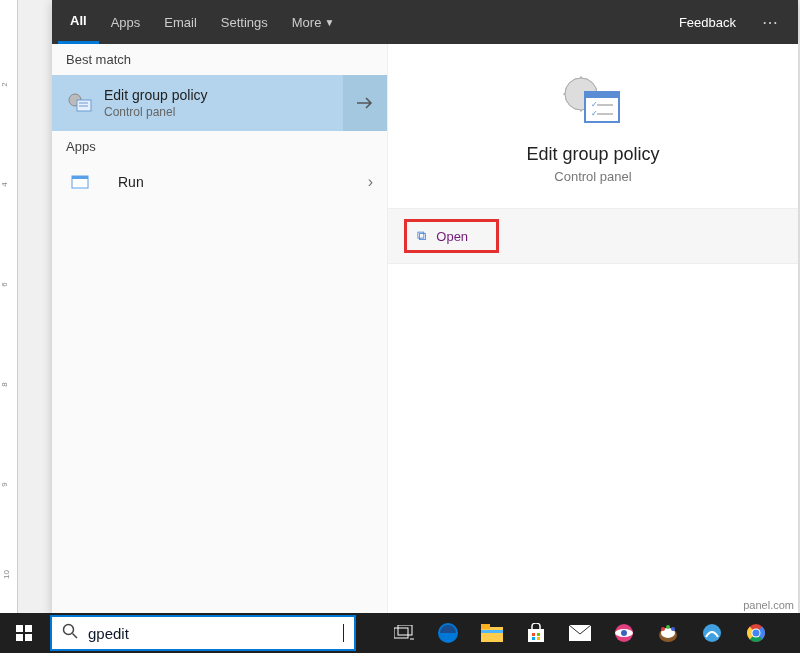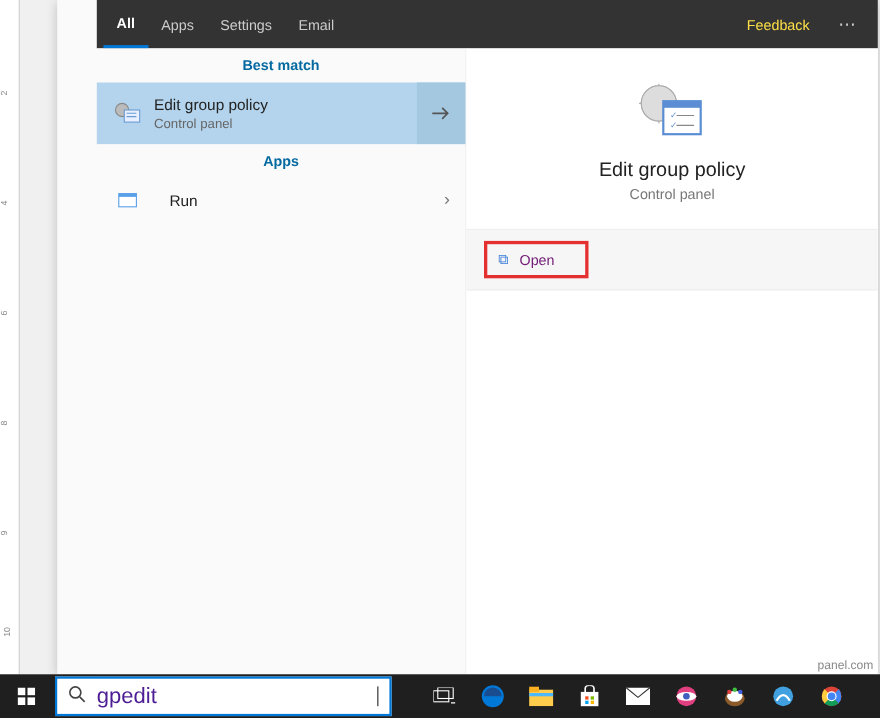--- a/index.html
+++ b/index.html
@@ -1,35 +1,35 @@
 <!DOCTYPE html>
 <html><head>
   <meta charset="utf-8">
   <style>
     * { margin: 0; padding: 0; box-sizing: border-box; font-family: "Segoe UI", Arial, sans-serif; }
     body { width: 800px; height: 653px; overflow: hidden; background: #f0f0f0; position: relative; }
     
     .ruler-v { position: absolute; left: 0; top: 0; width: 18px; height: 613px; background: #fff; border-right: 1px solid #ccc; font-size: 8px; color: #888; }
     .ruler-v .tick { position: absolute; left: 2px; transform: rotate(-90deg); }
     
-    .search-window { position: absolute; left: 52px; top: 0; width: 746px; height: 613px; background: #fafafa; box-shadow: 0 2px 10px rgba(0,0,0,0.2); padding-left: 36px; }
+    .search-window { position: absolute; left: 52px; top: 0; width: 746px; height: 613px; background: #fafafa; box-shadow: 0 2px 10px rgba(0,0,0,0.2); }
     
     .tab-bar { background: #333; height: 44px; display: flex; align-items: center; padding: 0 6px; }
     .tab { color: #ccc; padding: 0 12px; height: 44px; display: flex; align-items: center; font-size: 13px; cursor: pointer; }
     .tab.active { color: #fff; border-bottom: 3px solid #0078d7; font-weight: 600; }
     .tab-spacer { flex: 1; }
-    .feedback { color: #fde047; font-size: 13px; padding: 0 12px; }
+    .feedback { color: #ffffff; font-size: 13px; padding: 0 12px; }
     .more-dots { color: #ccc; font-size: 16px; padding: 0 14px; cursor: pointer; }
     .chev-down { font-size: 10px; margin-left: 3px; }
     
     .main-area { display: flex; height: calc(100% - 44px); }
     .results-col { width: 336px; background: #fafafa; border-right: 1px solid #eee; }
     .details-col { flex: 1; background: #fff; }
     
-    .section-header { padding: 8px 14px; font-size: 13px; font-weight: 700; color: #0369a1; text-align: center; }
+    .section-header { padding: 8px 14px; font-size: 13px; font-weight: 400; color: #404040; }
     
     .result-item { display: flex; align-items: center; padding: 10px 14px; cursor: pointer; }
     .result-item.selected { background: #b3d4ec; }
     .result-icon { width: 28px; height: 20px; display: flex; align-items: center; justify-content: center; margin-right: 10px; }
     .result-body { flex: 1; }
     .result-title { font-size: 14px; color: #222; }
     .result-sub { font-size: 12px; color: #666; margin-top: 2px; }
     .result-arrow { width: 44px; height: 56px; display: flex; align-items: center; justify-content: center; background: #a3c8e0; margin: -10px -14px -10px 0; }
     .chev-right { color: #777; font-size: 16px; }
     
@@ -43,21 +43,21 @@
     
     .action-row { padding: 10px 16px; display: flex; align-items: center; background: #f6f6f6; border-bottom: 1px solid #eee; }
     .action-open { display: flex; align-items: center; padding: 6px 28px 6px 10px; border: 3px solid #e53030; }
     .action-open-icon { color: #3b7dd8; margin-right: 10px; font-size: 13px; }
     .action-open-text { font-size: 13px; color: #701a75; }
     
     .taskbar { position: absolute; left: 0; bottom: 0; width: 800px; height: 40px; background: #1f1f1f; display: flex; align-items: center; }
     .start-btn { width: 48px; height: 40px; display: flex; align-items: center; justify-content: center; cursor: pointer; }
     .search-box { width: 306px; height: 36px; background: #fff; border: 2px solid #0078d7; display: flex; align-items: center; padding: 0 10px; margin: 0 2px; }
     .search-icon { color: #444; margin-right: 10px; }
-    .search-input { border: none; outline: none; font-size: 20px; flex: 1; background: transparent; color: #4c1d95; }
+    .search-input { border: none; outline: none; font-size: 15px; flex: 1; background: transparent; color: #0f172a; }
     .search-cursor { display: inline-block; width: 1px; height: 18px; background: #222; margin-left: 1px; animation: blink 1s infinite; }
     
     .taskbar-icons { display: flex; align-items: center; margin-left: 24px; gap: 0; }
     .tb-icon { width: 44px; height: 40px; display: flex; align-items: center; justify-content: center; cursor: pointer; }
     
     .watermark { position: absolute; right: 6px; bottom: 42px; font-size: 11px; color: #888; }
     
     @keyframes blink { 50% { opacity: 0; } }
   </style>
 </head>
@@ -69,22 +69,26 @@
   <span class="tick" style="top:280px">6</span>
   <span class="tick" style="top:380px">8</span>
   <span class="tick" style="top:480px">9</span>
   <span class="tick" style="top:570px">10</span>
 </div>
 
 <div class="search-window">
   <div class="tab-bar">
     <div class="tab active">All</div>
     <div class="tab">Apps</div>
+    <div class="tab">Email</div>
     <div class="tab">Settings</div>
-    <div class="tab">Email</div>
+    <div class="tab">
+        <span>More</span>
+        <span class="chev-down">▼</span>
+      </div>
     <div class="tab-spacer"></div>
     <div class="feedback">Feedback</div>
     <div class="more-dots">⋯</div>
   </div>
 
   <div class="main-area">
     <div class="results-col">
       <div class="section-header">Best match</div>
       <div class="result-item selected">
         <div class="result-icon">

